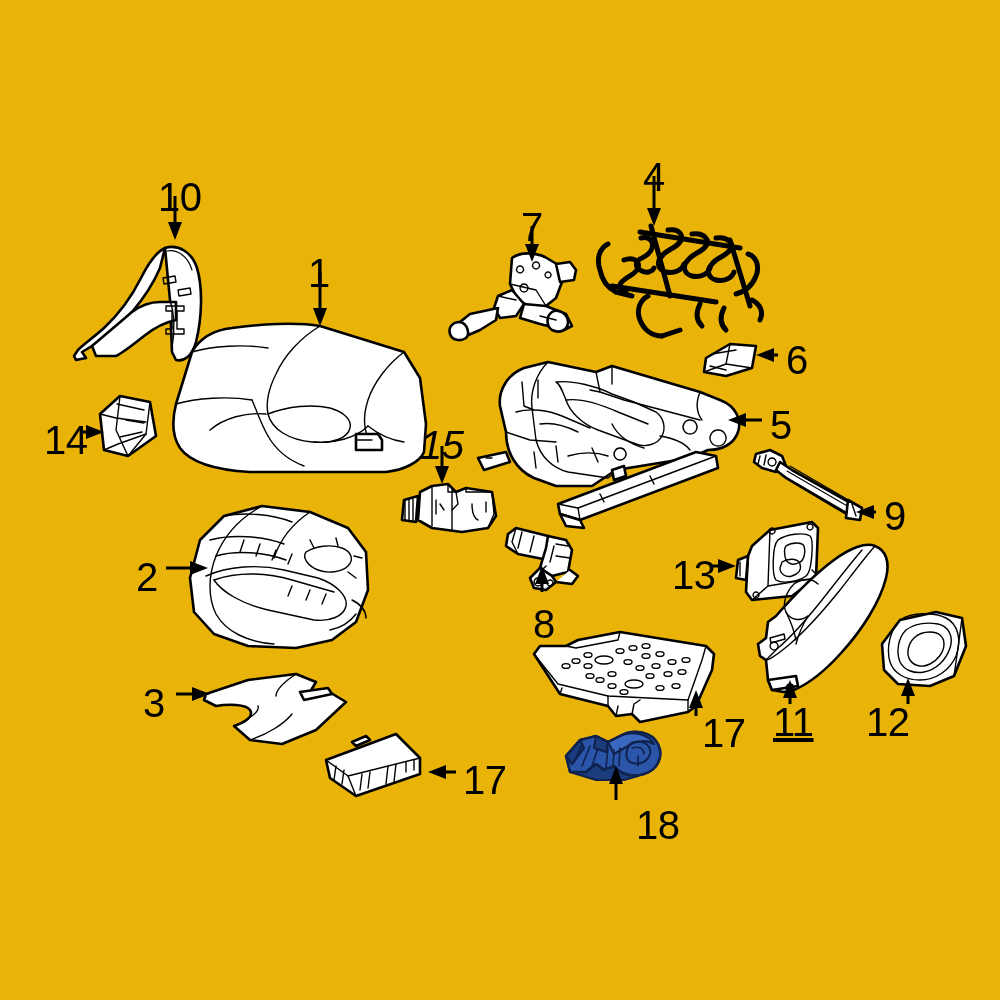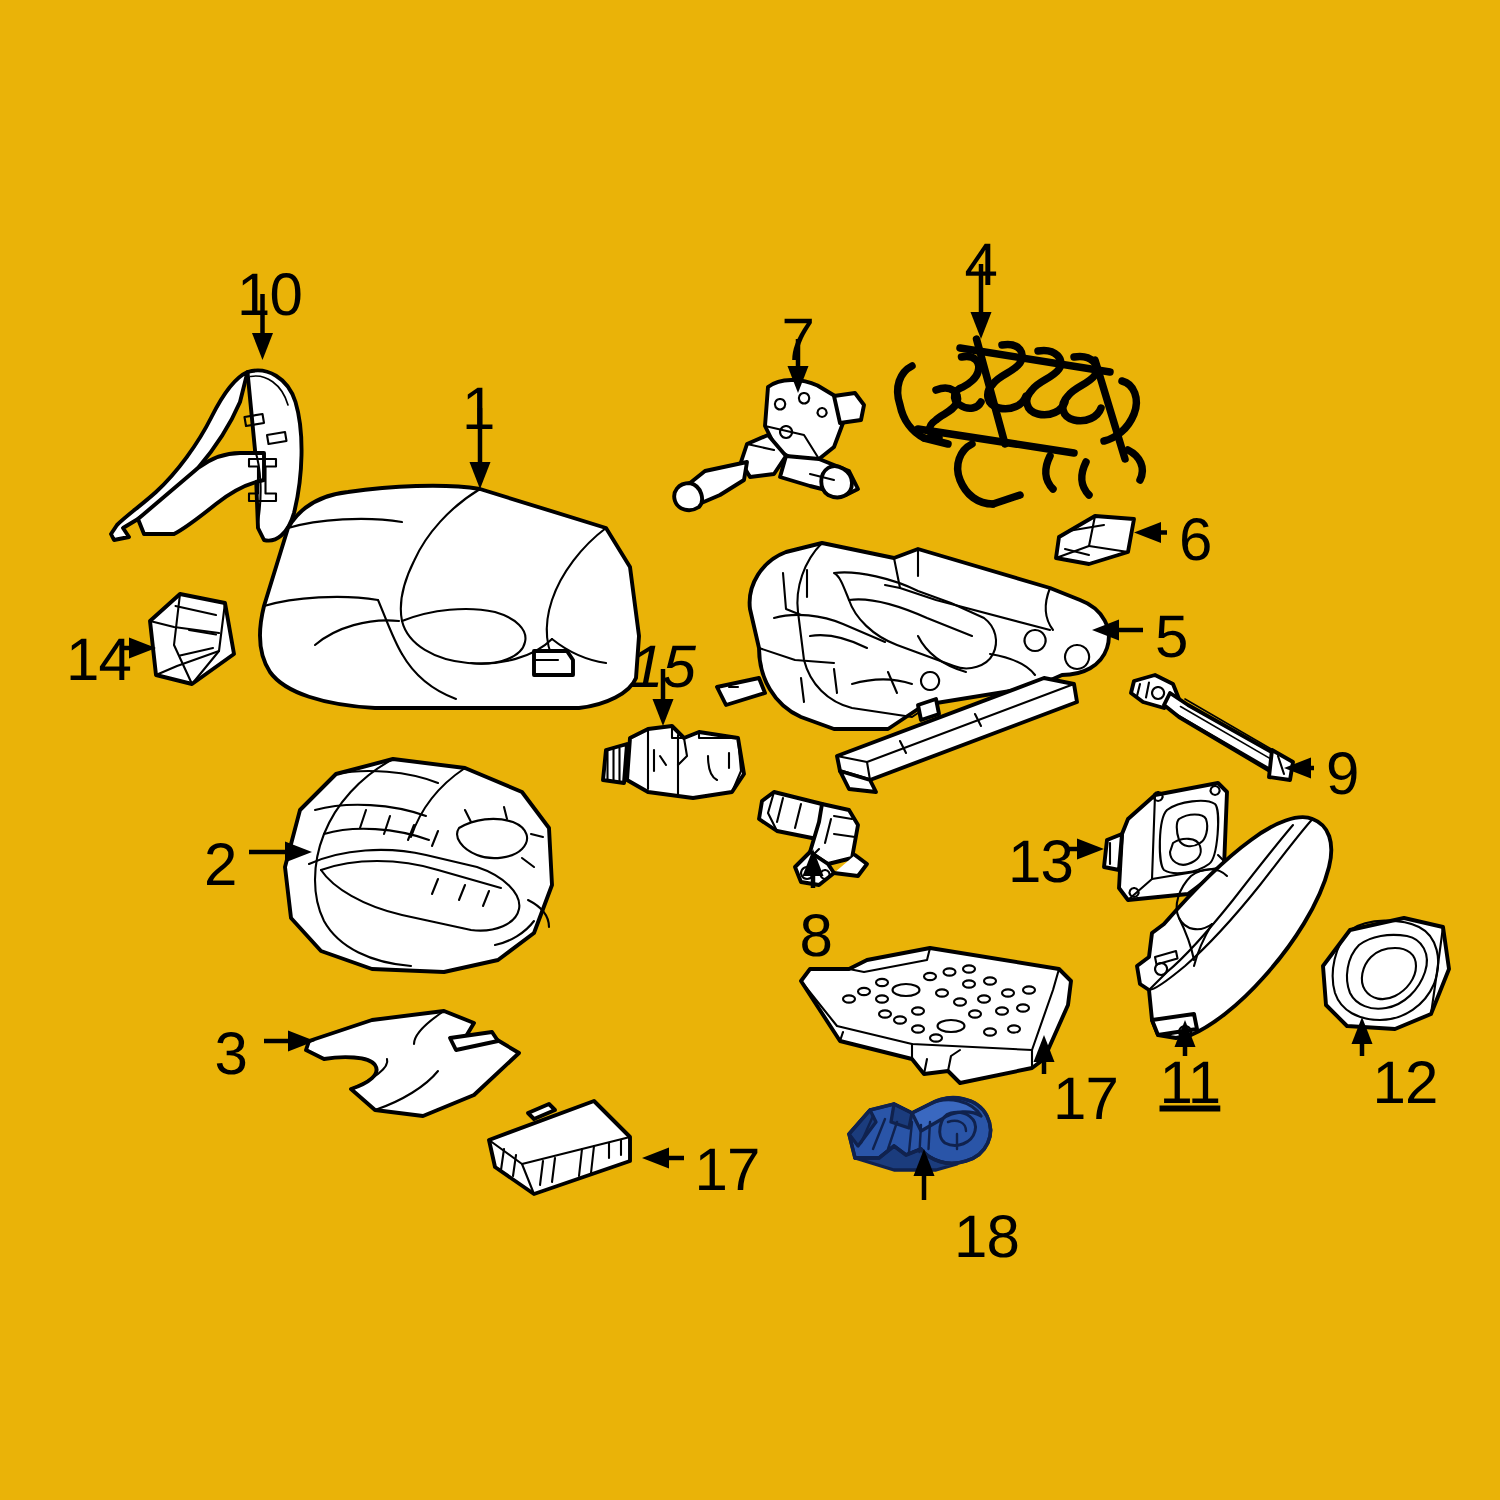--- a/index.html
+++ b/index.html
@@ -500,19 +500,19 @@
   <div class="callout-label" style="left:672px;top:555px;text-align:right;">13</div>
 
   <div class="callout-label" style="left:533px;top:604px;">8</div>
 
   <div class="callout-label" style="left:143px;top:683px;">3</div>
 
   <div class="callout-label" style="left:702px;top:713px;">17</div>
 
   <div class="callout-label" style="left:773px;top:702px;text-decoration:underline;">11</div>
 
-  <div class="callout-label" style="left:915px;top:702px;">12</div>
+  <div class="callout-label" style="left:866px;top:702px;">12</div>
 
   <div class="callout-label" style="left:463px;top:760px;">17</div>
 
   <div class="callout-label" style="left:636px;top:805px;">18</div>
 
 </div>
 
 </body></html>

